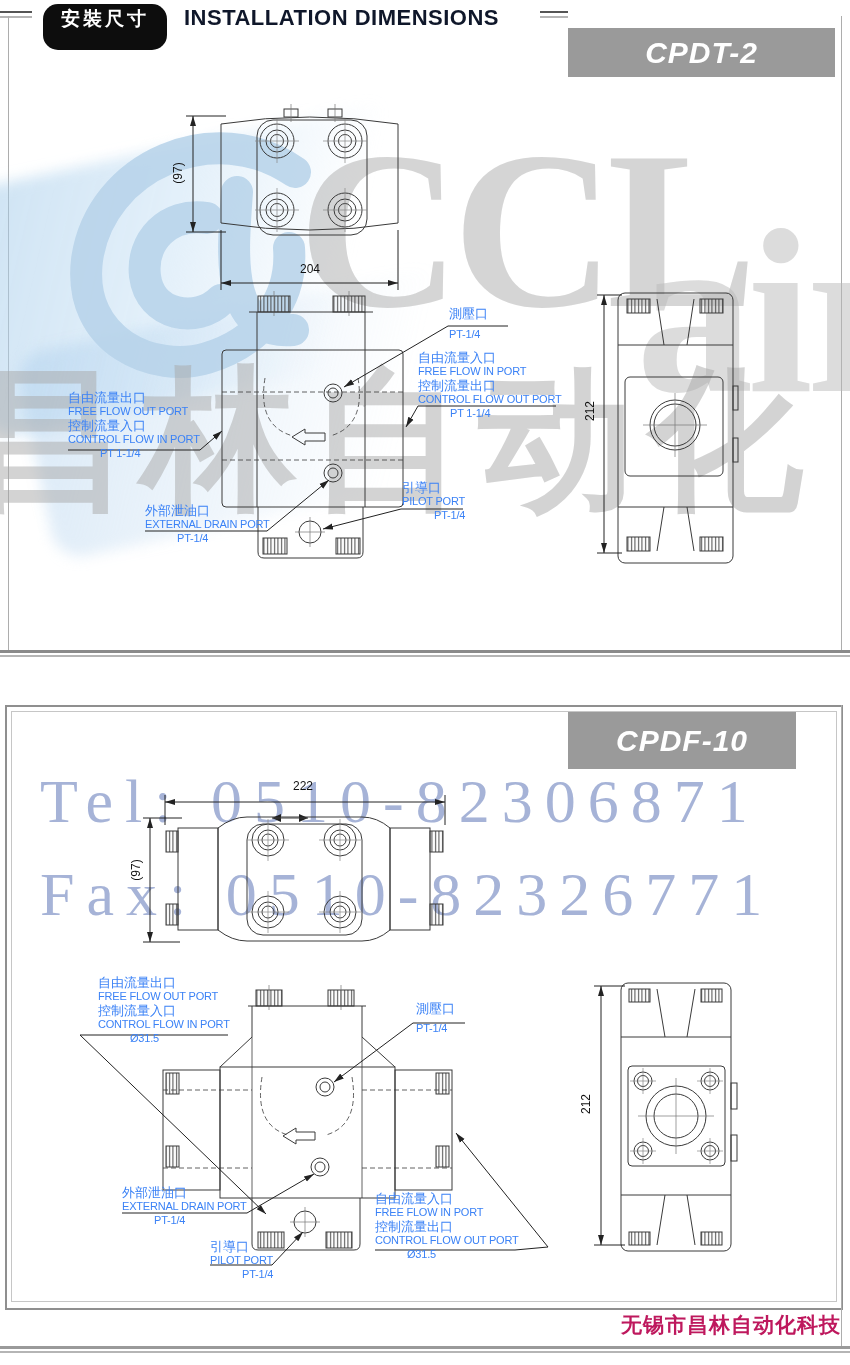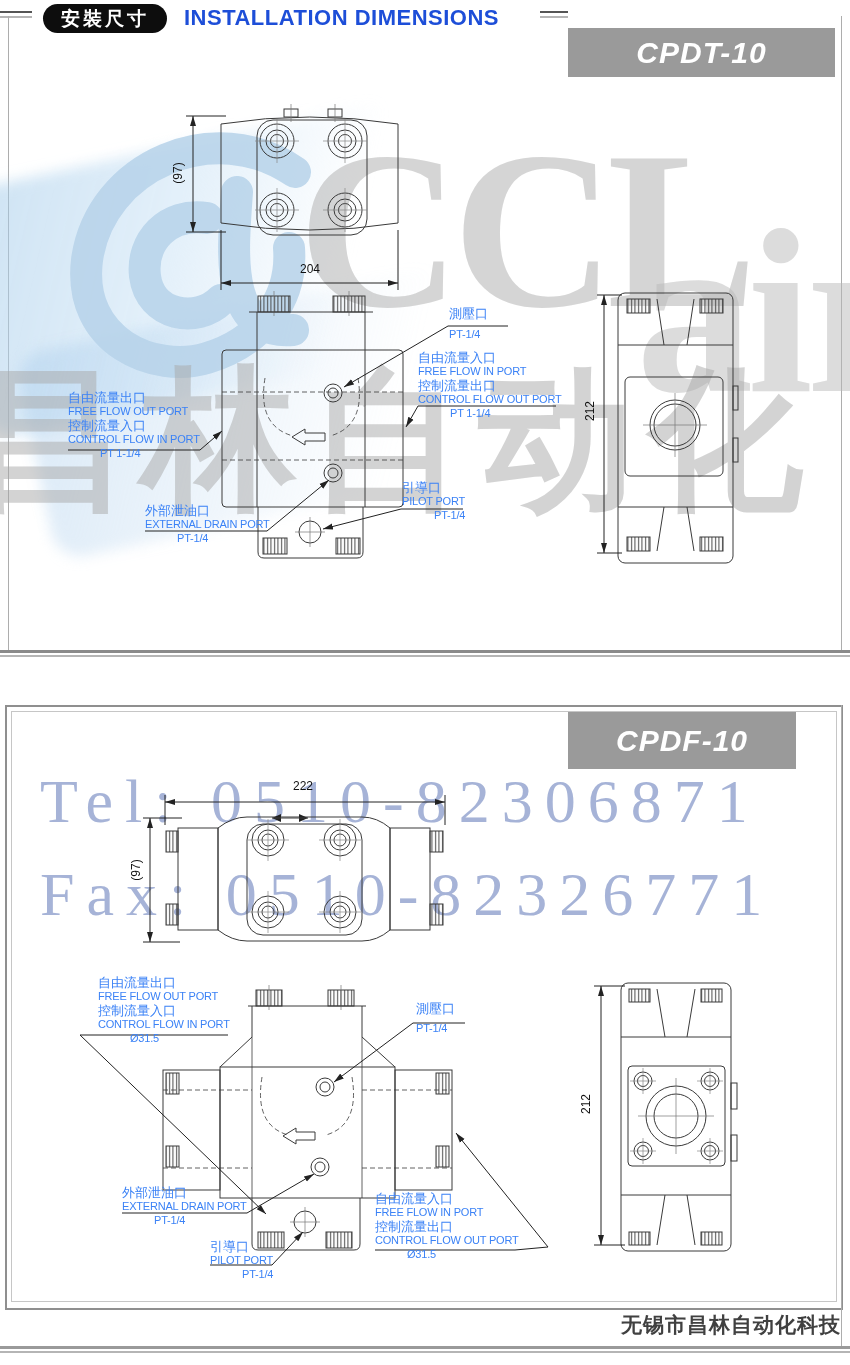--- a/index.html
+++ b/index.html
@@ -1,21 +1,21 @@
 <!DOCTYPE html>
 <html><head>
 <meta charset="utf-8">
 <style>
   html,body{margin:0;padding:0;background:#fff;}
   .page{position:relative;width:850px;height:1365px;background:#fff;overflow:hidden;
         font-family:"Liberation Sans",sans-serif;color:#111;}
   
-  .badge{position:absolute;left:43px;top:4px;width:124px;height:29px;background:#0d0d0d;color:#fff;
+  .badge{position:absolute;left:43px;top:4px;width:124px;height:46px;background:#0d0d0d;color:#fff;
          border-radius:15px;font-size:19px;font-weight:bold;letter-spacing:3px;text-align:center;line-height:29px;}
-  .htitle{position:absolute;left:184px;top:5px;font-size:22px;font-weight:bold;letter-spacing:.5px;color:#1d4ed8;white-space:nowrap;}
+  .htitle{position:absolute;left:184px;top:5px;font-size:22px;font-weight:bold;letter-spacing:.5px;color:#0f172a;white-space:nowrap;}
   .rule{position:absolute;height:2px;background:#555;}
   .rule.lt{background:#b5b5b5;}
   
   .modelbox{position:absolute;background:#9a9a9a;color:#fff;font-weight:bold;font-style:italic;
             font-size:30px;text-align:center;letter-spacing:1px;z-index:1;}
   
   .wm{position:absolute;z-index:1;pointer-events:none;white-space:nowrap;}
   .wm-cclair{left:298px;top:118px;font-family:"Liberation Serif",serif;font-weight:bold;
              font-size:225px;line-height:1;color:rgba(178,178,178,.55);letter-spacing:-8px;}
   .wm-air{left:636px;top:195px;font-family:"Liberation Serif",serif;font-weight:bold;
@@ -33,38 +33,38 @@
   .en{display:block;font-size:11px;line-height:13px;white-space:nowrap;letter-spacing:-.2px;}
   .sz{margin-top:1px;padding-left:32px;}
   .dim{position:absolute;z-index:3;font-size:12px;color:#111;text-align:center;width:40px;}
   .vdim{position:absolute;z-index:3;font-size:12px;color:#111;text-align:center;width:40px;
         transform:rotate(-90deg);}
   svg.art{position:absolute;left:0;top:0;z-index:2;}
   .panel{position:absolute;left:0;width:850px;}
   .frame{position:absolute;border:2px solid #8f8f8f;z-index:0;}
   .frame.inner{border:1px solid #c6c6c6;}
   .footer{position:absolute;left:0;top:1311px;width:841px;text-align:right;font-size:21px;
-          font-weight:bold;letter-spacing:1px;color:#404040;z-index:3;}
+          font-weight:bold;letter-spacing:1px;color:#be185d;z-index:3;}
   .vline{position:absolute;width:1px;background:#adadad;z-index:0;}
 </style>
 </head>
 <body>
 
 <div class="page">
 
   <div class="panel" style="top:0;height:660px;">
 
     <div class="rule" style="left:0;top:11px;width:32px;"></div>
     <div class="rule lt" style="left:0;top:16px;width:32px;"></div>
     <div class="badge">安裝尺寸</div>
     <div class="htitle">INSTALLATION DIMENSIONS</div>
     <div class="rule" style="left:540px;top:11px;width:28px;"></div>
     <div class="rule lt" style="left:540px;top:16px;width:28px;"></div>
     <div class="modelbox" style="left:568px;top:28px;width:267px;height:49px;line-height:49px;">
-      <span>CPDT-10</span>
+      <span>CPDT-2</span>
     </div>
 
     <div class="vline" style="left:8px;top:16px;height:634px;"></div>
     <div class="vline" style="left:841px;top:16px;height:634px;"></div>
     <div class="rule" style="left:0;top:650px;width:850px;background:#8a8a8a;height:3px;"></div>
     <div class="rule lt" style="left:0;top:655px;width:850px;"></div>
 
     <div class="blob" style="left:-40px;top:145px;width:470px;height:250px;transform:rotate(-12deg);
          background:linear-gradient(115deg,rgba(150,195,230,.5),rgba(205,228,246,.55) 45%,rgba(255,255,255,0) 78%);"></div>
     <div class="blob" style="left:30px;top:300px;width:520px;height:210px;transform:rotate(-12deg);

